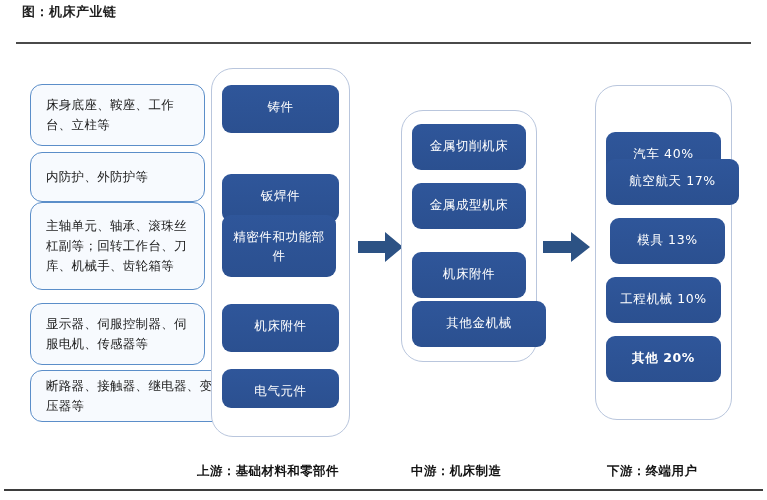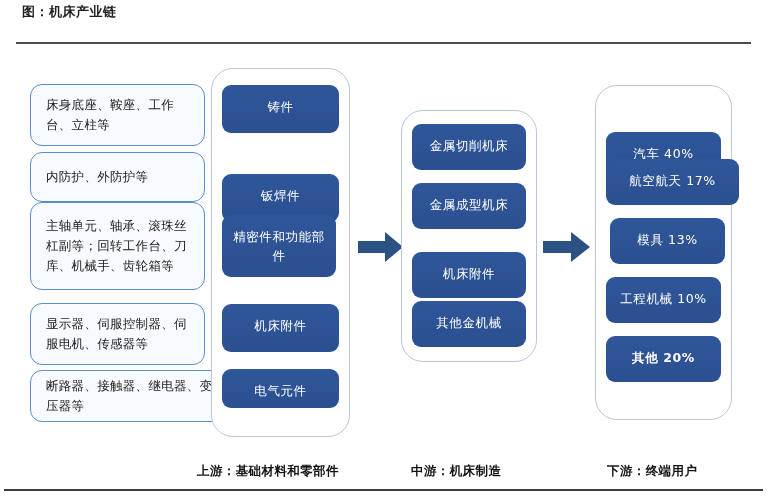--- a/index.html
+++ b/index.html
@@ -175,21 +175,21 @@
 </div>
 
 <div class="dark-box" style="left:412px; top:183px; width:114px; height:46px;">
   <span>金属成型机床</span>
 </div>
 
 <div class="dark-box" style="left:412px; top:252px; width:114px; height:46px;">
   <span>机床附件</span>
 </div>
 
-<div class="dark-box" style="left:412px; top:301px; width:114px; height:46px;">
+<div class="dark-box" style="left:412px; top:301px; width:134px; height:46px;">
   <span>其他金机械</span>
 </div>
 
 <div class="arrow" style="left:543px; top:230px; width:48px; height:34px;">
   <svg width="48" height="34" viewBox="0 0 48 34">
     <polygon points="0,11 28,11 28,2 47,17 28,32 28,23 0,23" fill="#2C5284"></polygon>
   </svg>
 </div>
 
 <div class="group-box" style="left:595px; top:85px; width:137px; height:335px;"></div>

